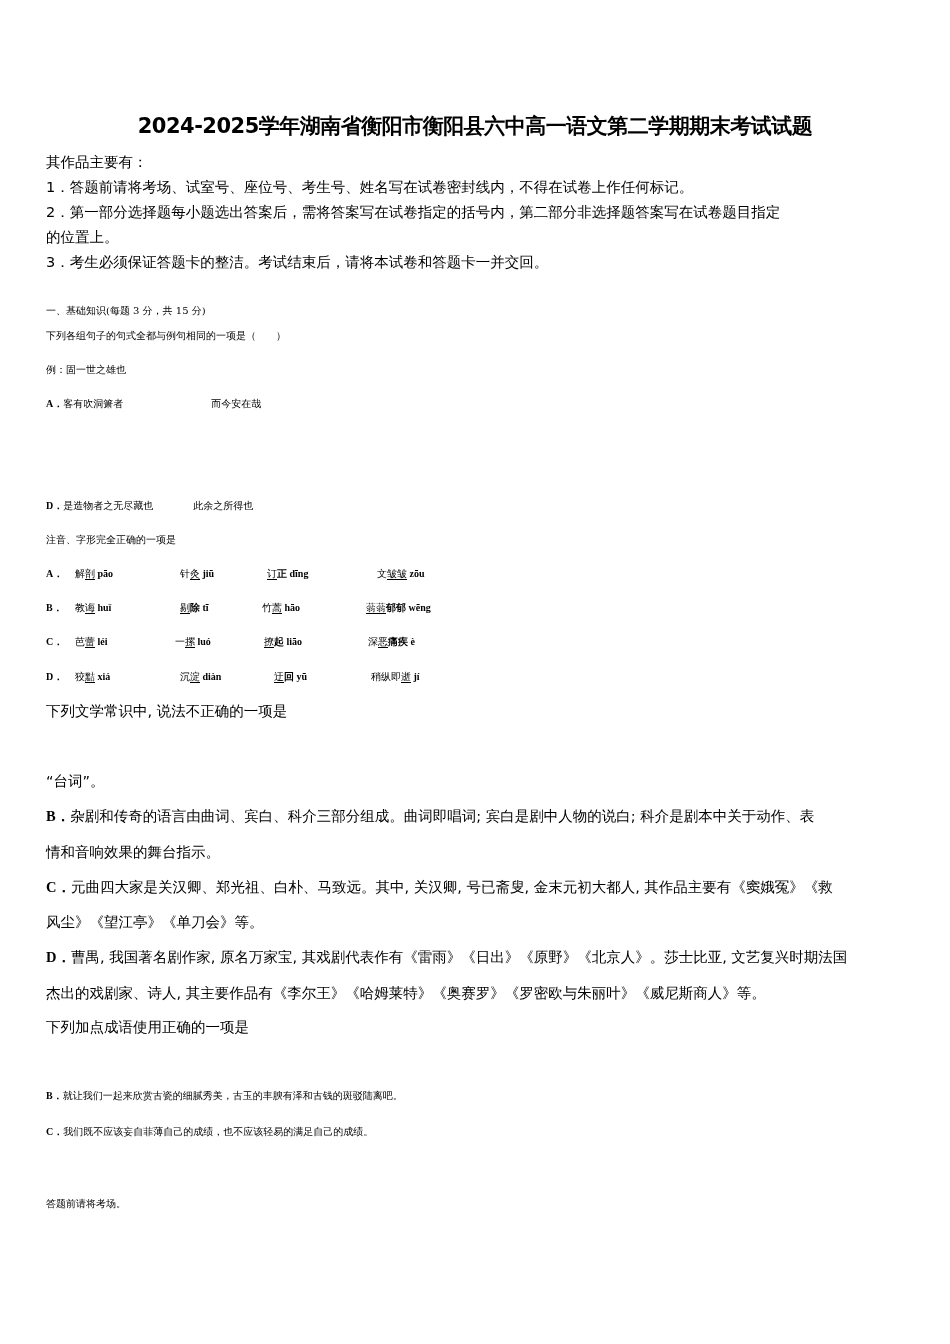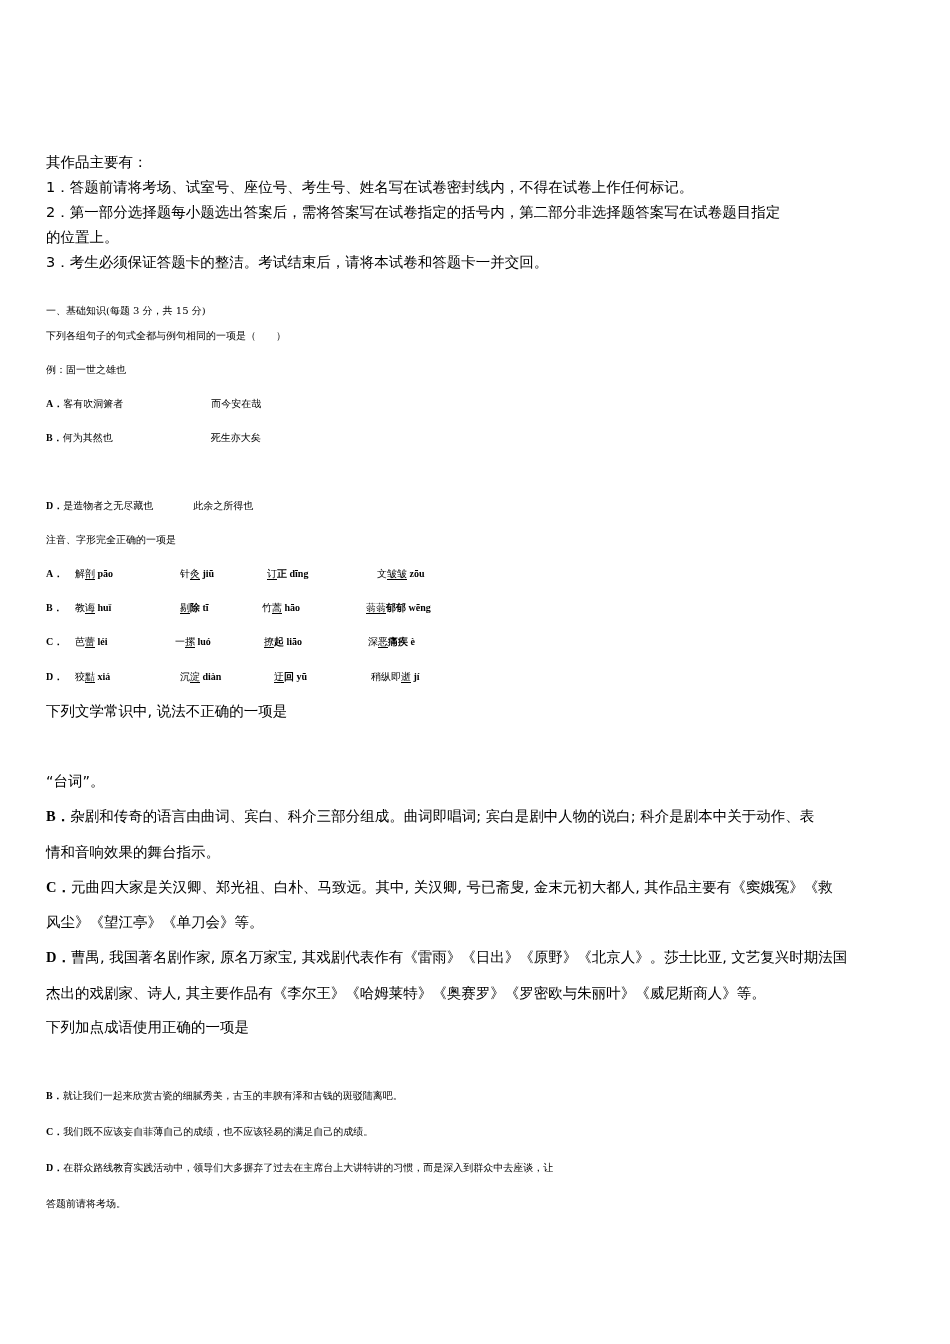--- a/index.html
+++ b/index.html
@@ -16,36 +16,34 @@
   .notice { font-family: "DejaVu Sans", sans-serif; font-size: 14.5px; }
   .lbl { font-family: "Liberation Serif", serif; font-weight: bold; }
   .pinyin { font-family: "Liberation Serif", serif; font-weight: bold; }
   .gap { display: inline-block; }
   .u { text-decoration: underline; text-underline-offset: 2px; }
 </style>
 </head>
 <body>
 
 <div class="page">
+  <div class="title">2024-2025学年湖南省衡阳市衡阳县六中高一语文第二学期期末考试试题</div>
 
   <div class="line notice" style="top:152px">其作品主要有：</div>
   <div class="line notice" style="top:177px">1．答题前请将考场、试室号、座位号、考生号、姓名写在试卷密封线内，不得在试卷上作任何标记。</div>
   <div class="line notice" style="top:202px">2．第一部分选择题每小题选出答案后，需将答案写在试卷指定的括号内，第二部分非选择题答案写在试卷题目指定</div>
   <div class="line notice" style="top:227px">的位置上。</div>
   <div class="line notice" style="top:252px">3．考生必须保证答题卡的整洁。考试结束后，请将本试卷和答题卡一并交回。</div>
 
   <div class="line" style="top:301px">一、基础知识(每题 3 分，共 15 分)</div>
 
   <div class="line" style="top:326px">下列各组句子的句式全都与例句相同的一项是（　　）</div>
   <div class="line" style="top:360px">例：固一世之雄也</div>
   <div class="line" style="top:394px">
     <span class="lbl">A．</span><span>客有吹洞箫者</span><span class="gap" style="width:88px"></span><span>而今安在哉</span>
-  </div>
-  <div class="line" style="top:428px">
-    <span class="lbl">B．</span><span>何为其然也</span><span class="gap" style="width:98px"></span><span>死生亦大矣</span>
   </div>
   <div class="line" style="top:496px">
     <span class="lbl">D．</span><span>是造物者之无尽藏也</span><span class="gap" style="width:40px"></span><span>此余之所得也</span>
   </div>
 
   <div class="line" style="top:530px">注音、字形完全正确的一项是</div>
 
   <div class="line" style="top:564px">
     <span class="lbl">A．</span>
     <span style="position:absolute;left:29px"><span>解</span><span class="u">剖</span><span class="pinyin"> pāo</span></span>
@@ -80,15 +78,14 @@
   <div class="line notice" style="top:806px"><span class="lbl">B．</span><span>杂剧和传奇的语言由曲词、宾白、科介三部分组成。曲词即唱词; 宾白是剧中人物的说白; 科介是剧本中关于动作、表</span></div>
   <div class="line notice" style="top:842px"><span>情和音响效果的舞台指示。</span></div>
   <div class="line notice" style="top:877px"><span class="lbl">C．</span><span>元曲四大家是关汉卿、郑光祖、白朴、马致远。其中, 关汉卿, 号已斋叟, 金末元初大都人, 其作品主要有《窦娥冤》《救</span></div>
   <div class="line notice" style="top:912px"><span>风尘》《望江亭》《单刀会》等。</span></div>
   <div class="line notice" style="top:947px"><span class="lbl">D．</span><span>曹禺, 我国著名剧作家, 原名万家宝, 其戏剧代表作有《雷雨》《日出》《原野》《北京人》。莎士比亚, 文艺复兴时期法国</span></div>
   <div class="line notice" style="top:983px"><span>杰出的戏剧家、诗人, 其主要作品有《李尔王》《哈姆莱特》《奥赛罗》《罗密欧与朱丽叶》《威尼斯商人》等。</span></div>
 
   <div class="line notice" style="top:1017px">下列加点成语使用正确的一项是</div>
   <div class="line" style="top:1086px"><span class="lbl">B．</span><span>就让我们一起来欣赏古瓷的细腻秀美，古玉的丰腴有泽和古钱的斑驳陆离吧。</span></div>
   <div class="line" style="top:1122px"><span class="lbl">C．</span><span>我们既不应该妄自菲薄自己的成绩，也不应该轻易的满足自己的成绩。</span></div>
-  <div class="line" style="top:1158px"><span class="lbl">D．</span><span>在群众路线教育实践活动中，领导们大多摒弃了过去在主席台上大讲特讲的习惯，而是深入到群众中去座谈，让</span></div>
   <div class="line" style="top:1194px"><span>答题前请将考场。</span></div>
 </div>
 
 </body></html>

